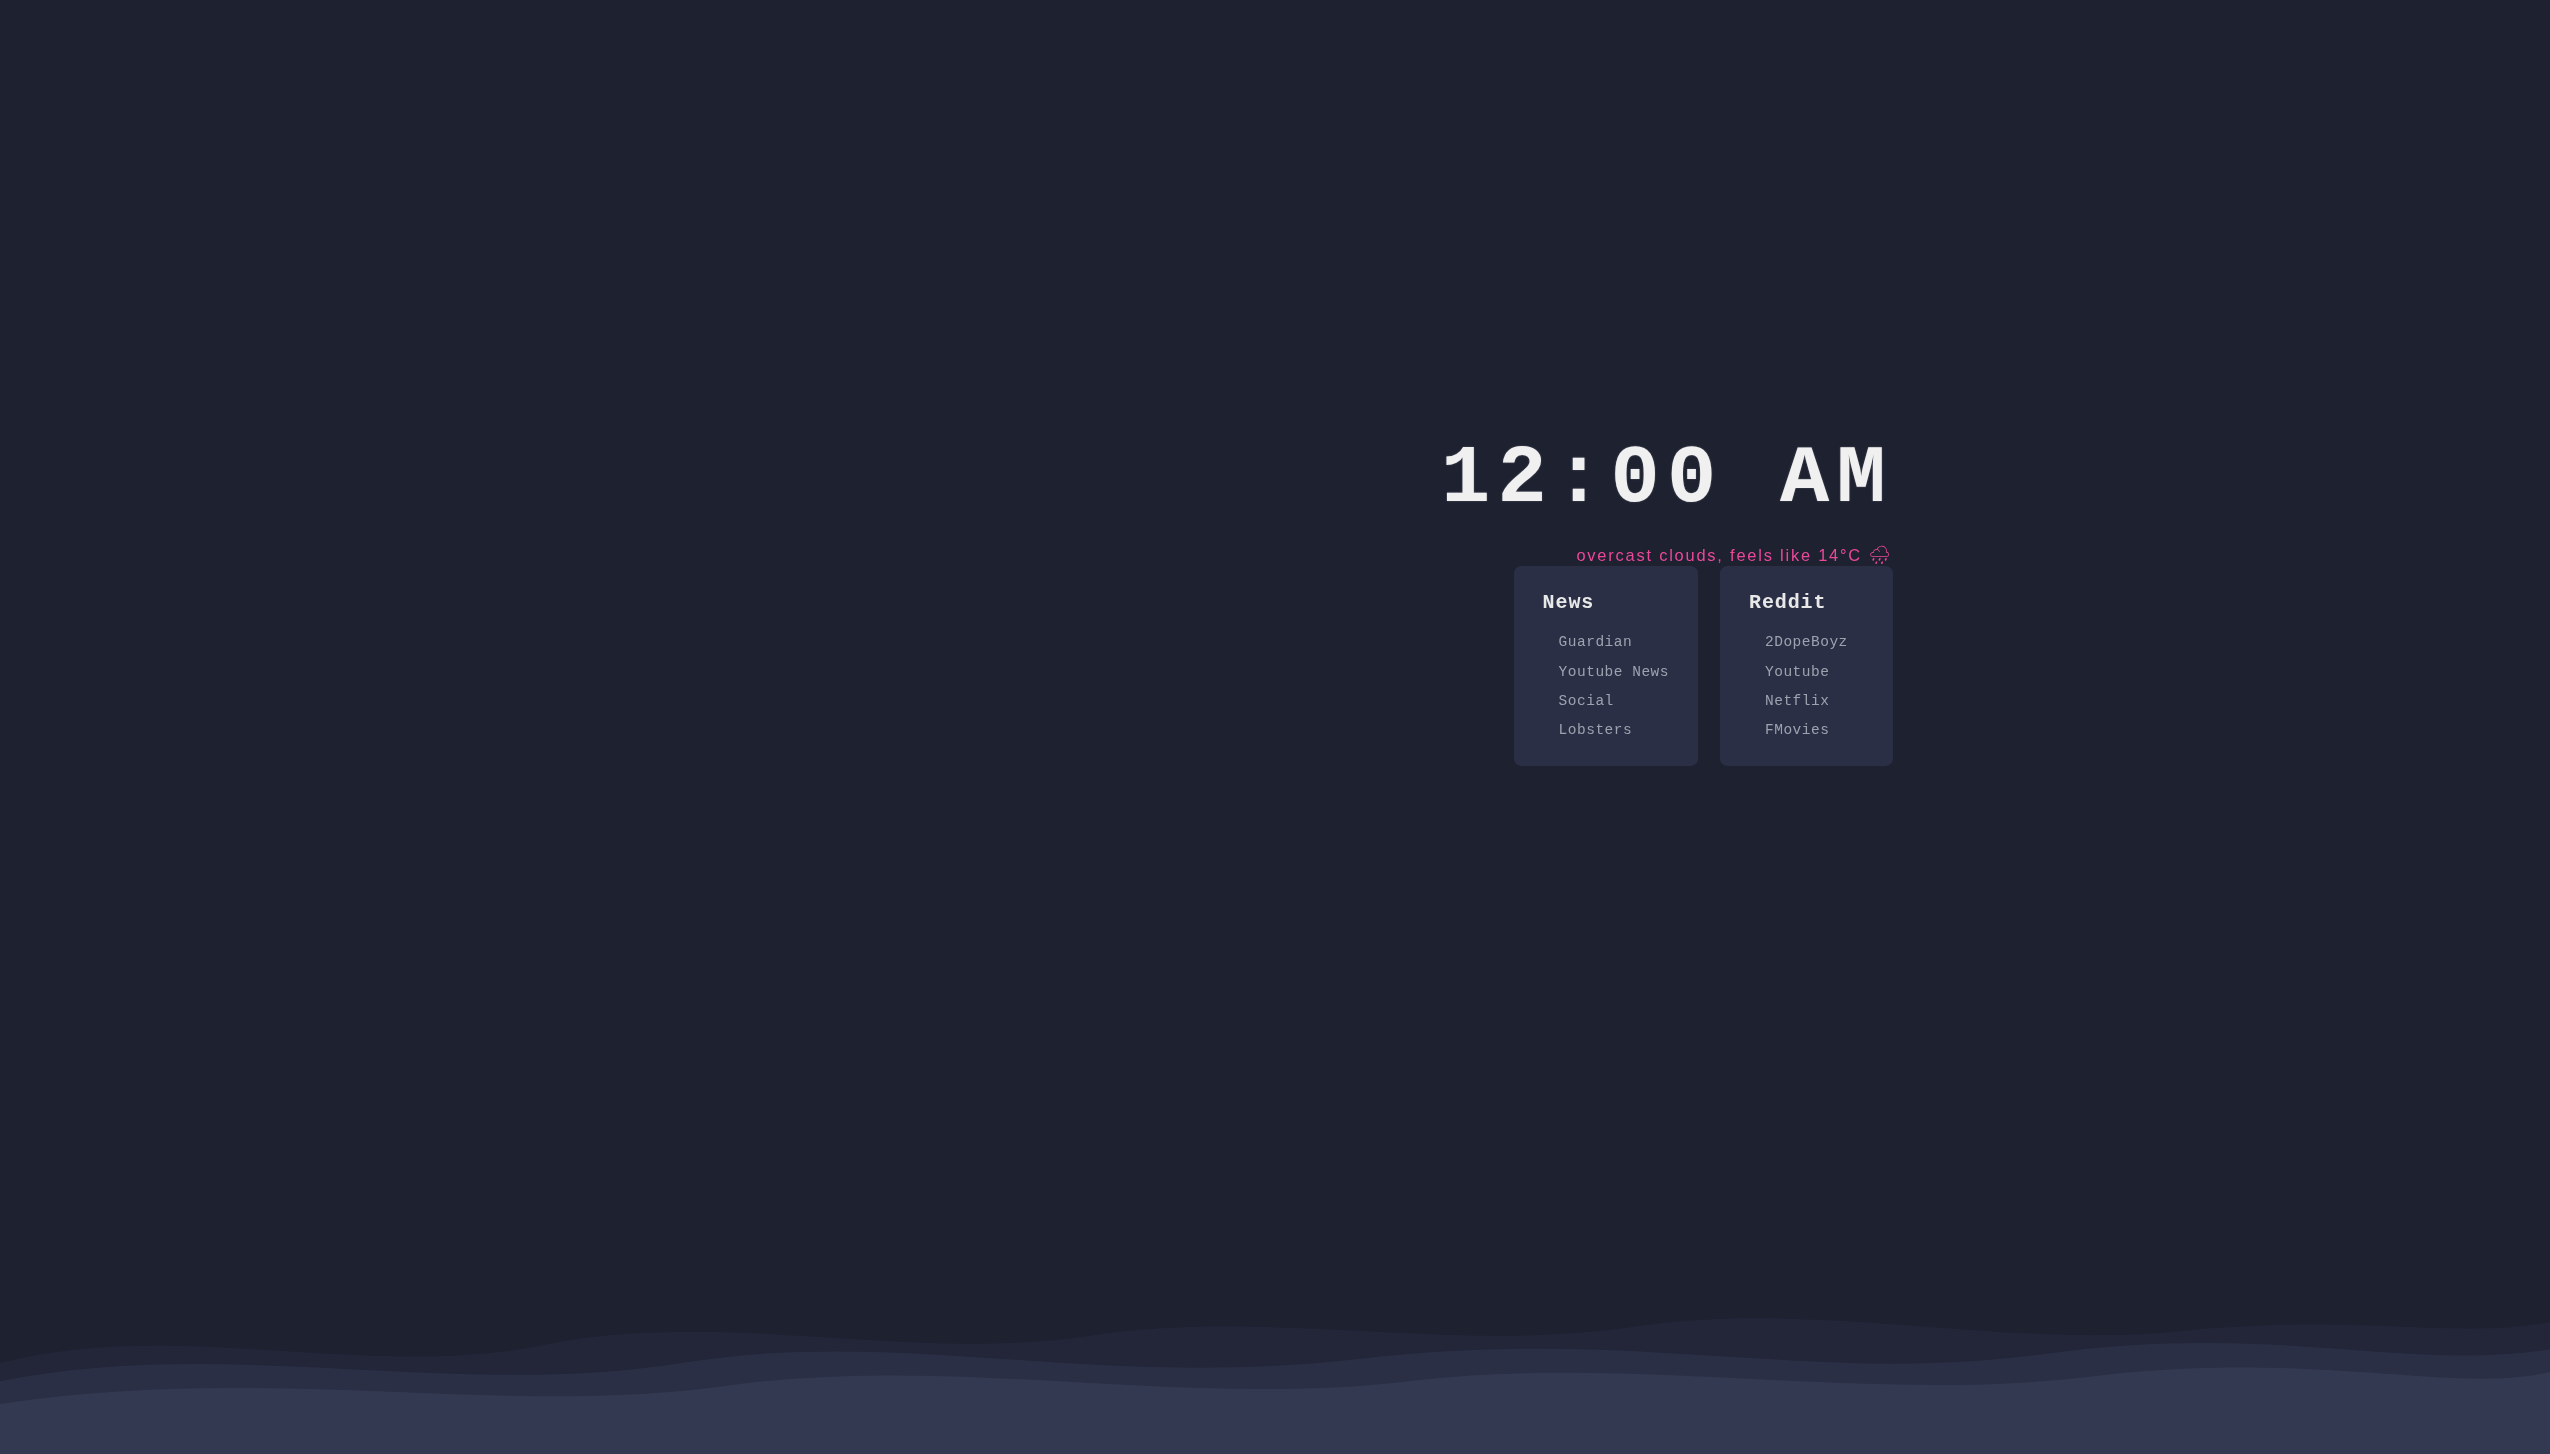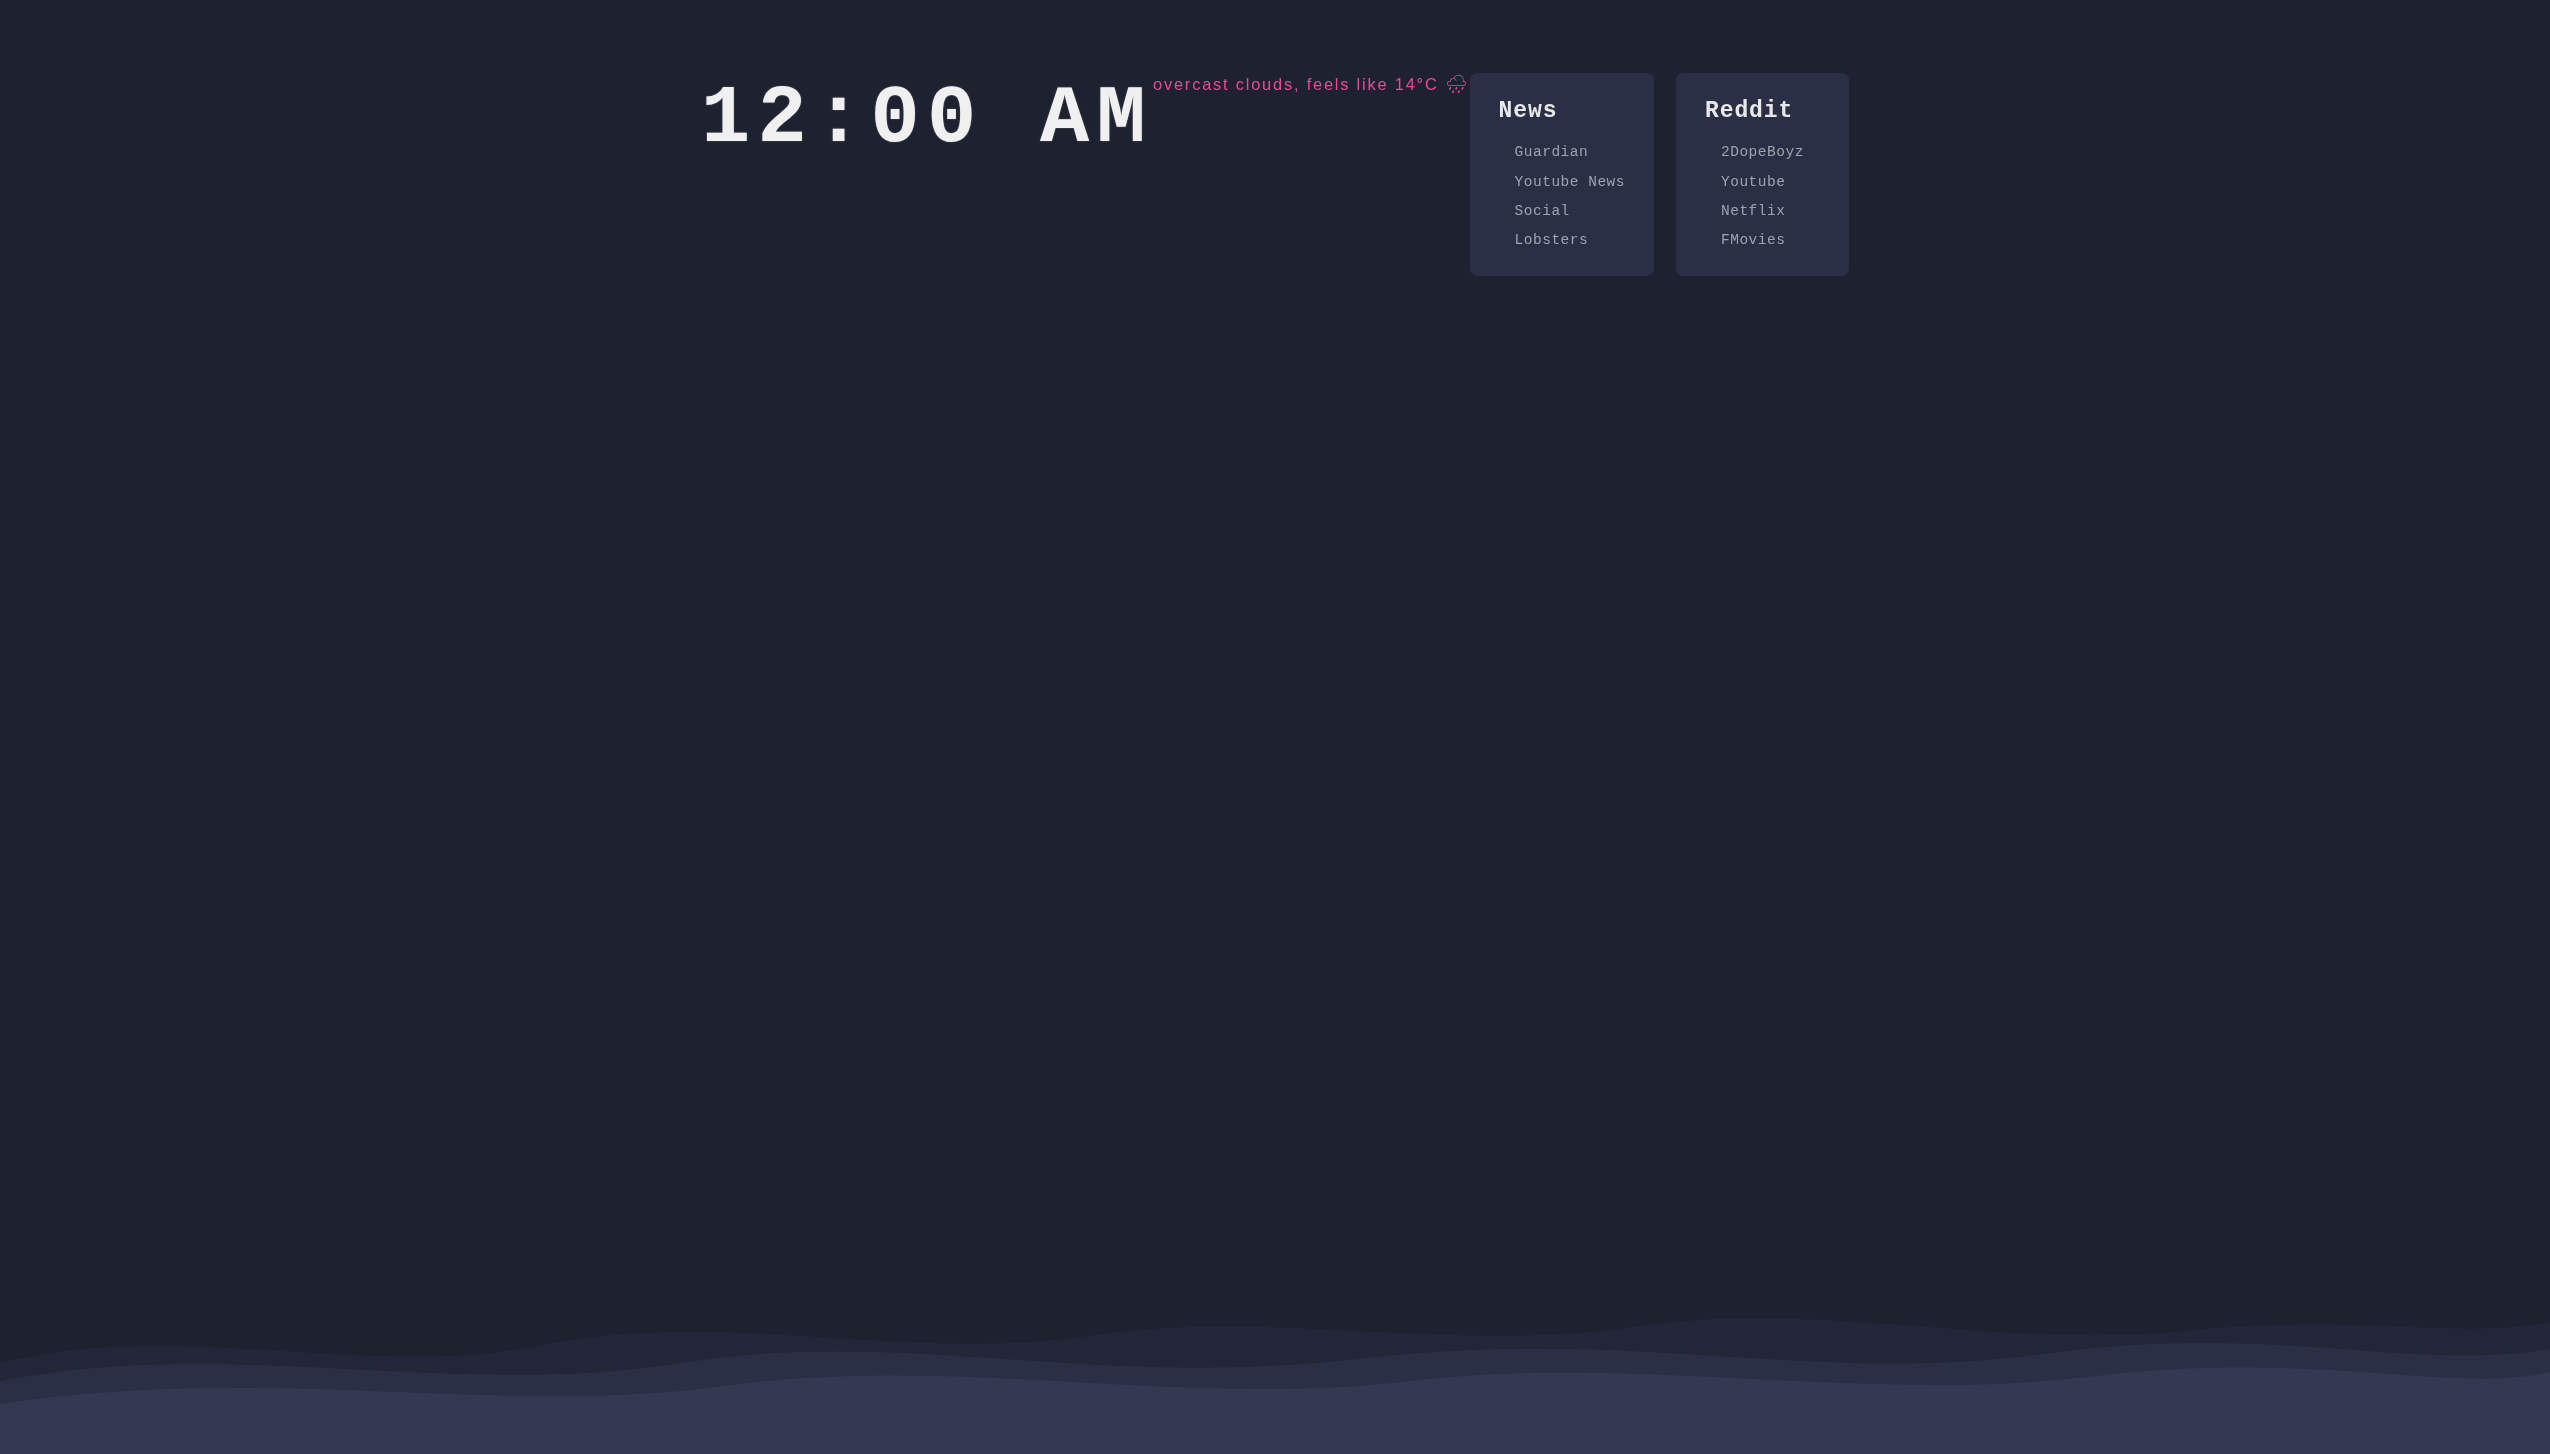--- a/index.html
+++ b/index.html
@@ -14,21 +14,22 @@
       font-family: 'Courier New', Courier, monospace;
       overflow-x: hidden;
       display: flex;
       flex-direction: column;
       align-items: center;
     }
 
     .main-content {
       flex: 1;
       display: flex;
-      align-items: flex-start;
+      flex-direction: column;
+      align-items: flex-end;
       justify-content: center;
       padding: 73px 18px 55px;
       width: 100%;
       max-width: 1272px;
     }
 
     .clock {
       font-size: 82px;
       font-weight: bold;
       color: #f0f0f0;
@@ -58,21 +59,21 @@
 
     .card {
       background-color: #2a2f45;
       border-radius: 7.3px;
       padding: 25.4px 29px;
       min-width: 173px;
       min-height: 182px;
     }
 
     .card-title {
-      font-size: 23px;
+      font-size: 20px;
       color: #e8e8e8;
       font-weight: bold;
       font-family: 'Courier New', Courier, monospace;
       margin-bottom: 18px;
       letter-spacing: 0.9px;
     }
 
     .card-links {
       display: flex;
       flex-direction: column;

